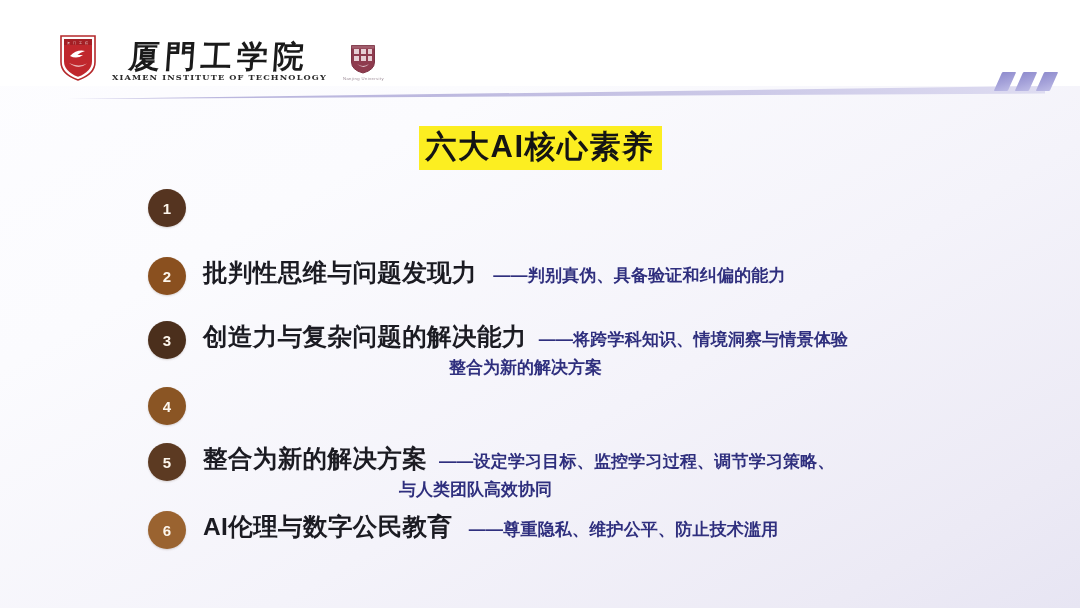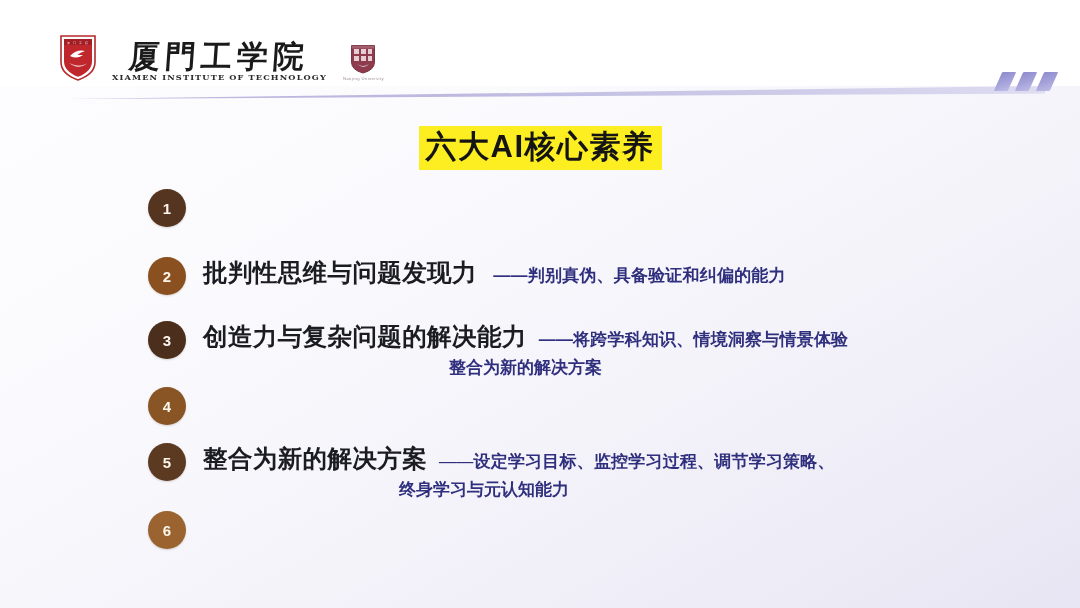--- a/index.html
+++ b/index.html
@@ -284,23 +284,27 @@
       </div>
     </div>
 
     <div class="row" id="row3" style="left:148px; top:202px;">
       <div class="badge" style="background: rgb(138, 85, 36);">4</div>
     </div>
 
     <div class="row" id="row4" style="left:148px; top:258px;">
       <div class="badge" style="background: rgb(92, 58, 34);">5</div>
       <div class="row-text">
-        <span class="lead">整合为新的解决方案</span><span class="desc" style="margin-left:12px;font-family:Liberation Serif, serif;">——设定学习目标、监控学习过程、调节学习策略、</span>
-        <span class="desc-l2" style="padding-left:196px;">终身学习与元认知能力</span>
+        <span class="lead">整合为新的解决方案</span><span class="desc" style="margin-left:12px;">——设定学习目标、监控学习过程、调节学习策略、</span>
+        <span class="desc-l2" style="padding-left:196px;">与人类团队高效协同</span>
       </div>
     </div>
 
     <div class="row" id="row5" style="left:148px; top:326px;">
       <div class="badge" style="background: rgb(154, 99, 48);">6</div>
+      <div class="row-text inline">
+        <span class="lead">AI伦理与数字公民教育</span>
+        <span class="desc">——尊重隐私、维护公平、防止技术滥用</span>
+      </div>
     </div>
 
   </div>
 </div>
 
 </body></html>

